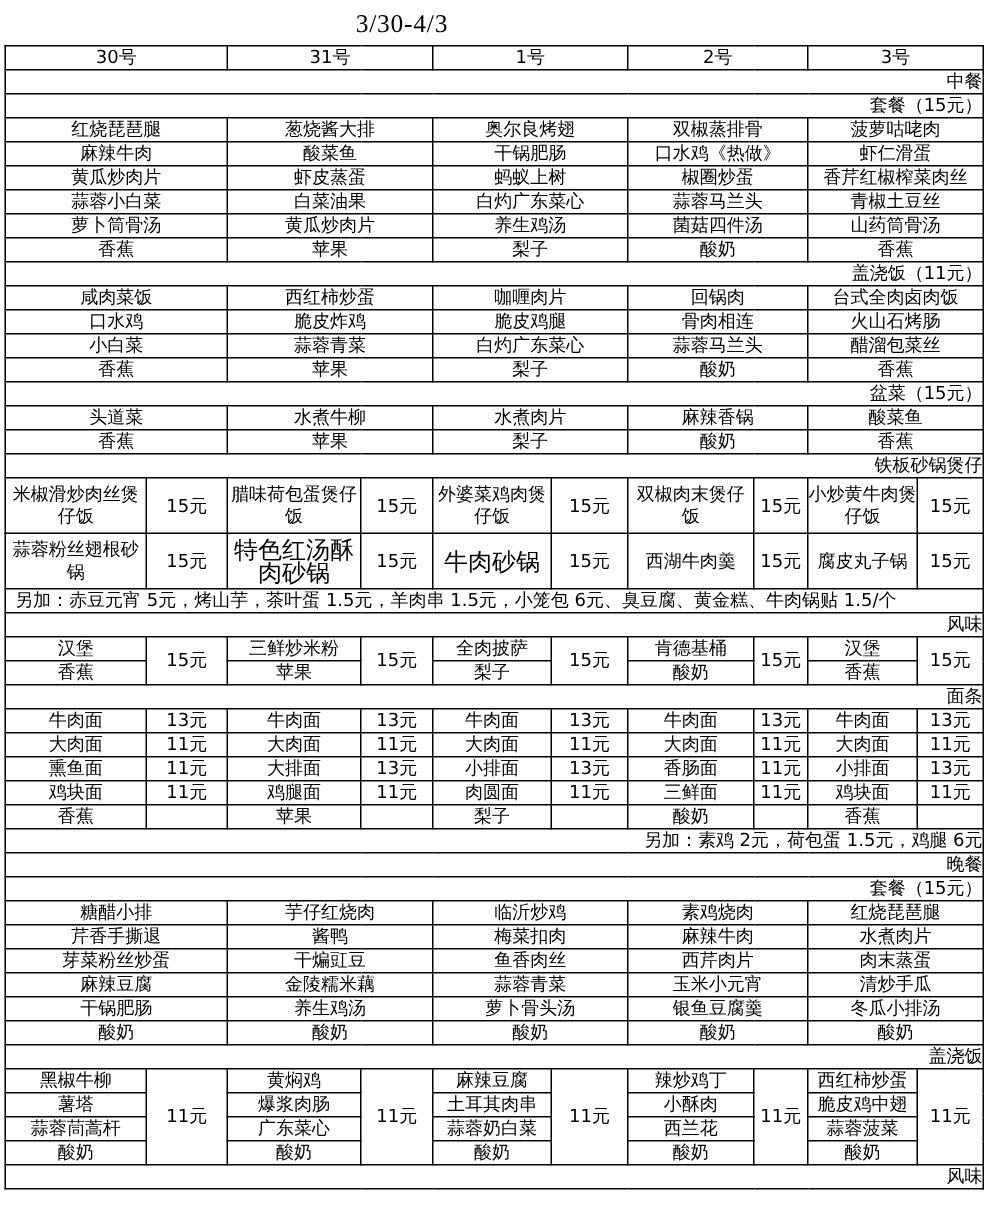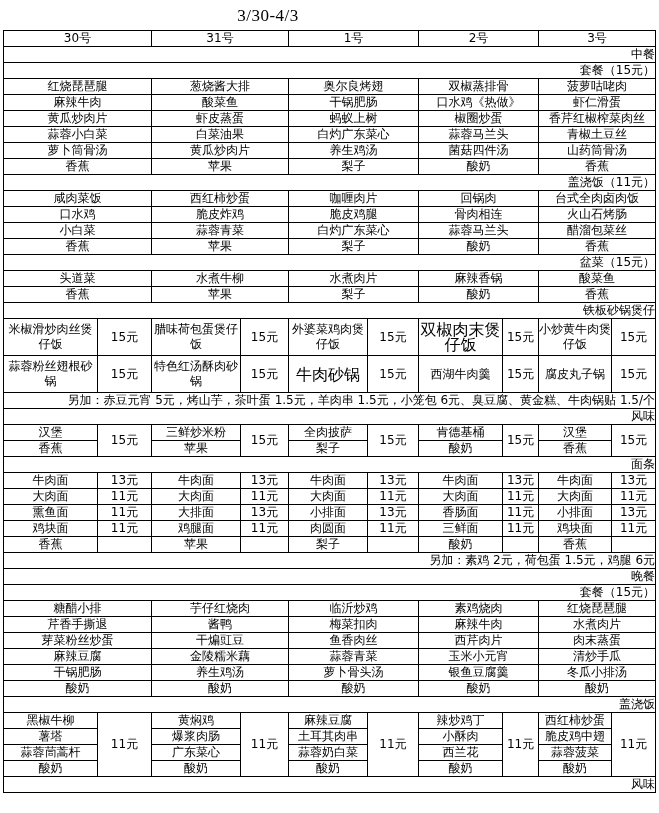--- a/index.html
+++ b/index.html
@@ -5,21 +5,21 @@
   html, body { margin:0; padding:0; background:#ffffff; }
   body { width:659px; height:813px; position:relative; overflow:hidden;
          font-family:"DejaVu Sans", sans-serif; color:#000; }
   .title { position:absolute; left:0; top:6px; width:536px; text-align:center;
            font-family:Liberation Serif, serif; font-size:17px; letter-spacing:0.5px; }
   table { position:absolute; left:3px; top:30px; border-collapse:collapse;
           table-layout:fixed; width:652px; font-size:12px; }
   td { border:1px solid #000; text-align:center; vertical-align:middle;
        padding:0; height:15px; line-height:15px; white-space:nowrap; overflow:hidden; }
   td.wrap { white-space:normal; line-height:15px; }
-  td.left { text-align:right; }
+  td.left { text-align:left; }
   td.sec { text-align:right; }
 </style>
 </head>
 <body>
 
 <div class="title">3/30-4/3</div>
 
 <table>
   <colgroup>
     <col style="width:94px">
@@ -140,29 +140,29 @@
       <tr>
         <td colspan="10" class="sec">铁板砂锅煲仔</td>
       </tr>
       <tr style="height: 37px;">
         <td class="wrap" style="font-size:12px">米椒滑炒肉丝煲仔饭</td>
         <td>15元</td>
         <td class="wrap" style="font-size:12px">腊味荷包蛋煲仔饭</td>
         <td>15元</td>
         <td class="wrap" style="font-size:12px">外婆菜鸡肉煲仔饭</td>
         <td>15元</td>
-        <td class="wrap" style="font-size:16px">双椒肉末煲仔饭</td>
+        <td class="wrap" style="font-size:12px">双椒肉末煲仔饭</td>
         <td>15元</td>
         <td class="wrap" style="font-size:12px">小炒黄牛肉煲仔饭</td>
         <td>15元</td>
       </tr>
       <tr style="height: 37px;">
         <td class="wrap" style="font-size:12px">蒜蓉粉丝翅根砂锅</td>
         <td>15元</td>
-        <td class="wrap" style="font-size:12px">特色红汤酥肉砂锅</td>
+        <td class="wrap" style="font-size:16px">特色红汤酥肉砂锅</td>
         <td>15元</td>
         <td class="wrap" style="font-size:16px">牛肉砂锅</td>
         <td>15元</td>
         <td class="wrap" style="font-size:12px">西湖牛肉羹</td>
         <td>15元</td>
         <td class="wrap" style="font-size:12px">腐皮丸子锅</td>
         <td>15元</td>
       </tr>
       <tr>
         <td colspan="10" class="left" style="padding-left: 6px;">另加：赤豆元宵 5元，烤山芋，茶叶蛋 1.5元，羊肉串 1.5元，小笼包 6元、臭豆腐、黄金糕、牛肉锅贴 1.5/个</td>

